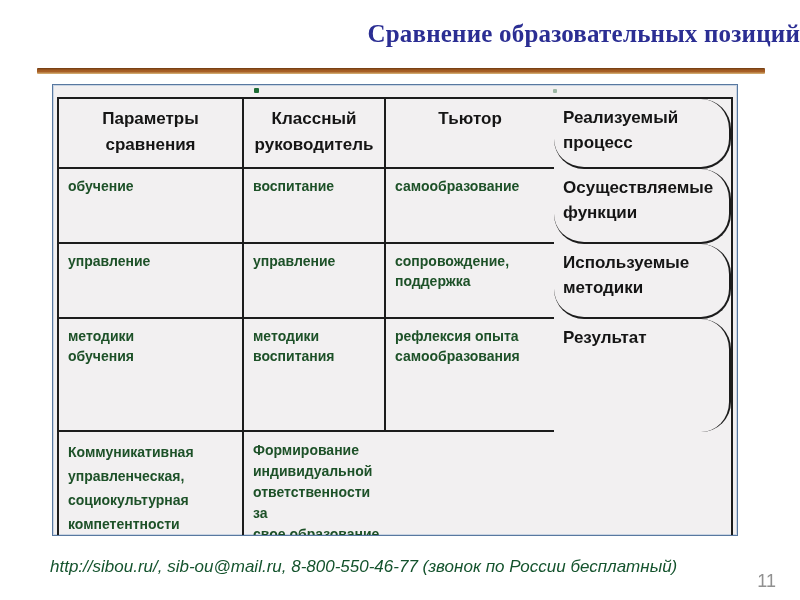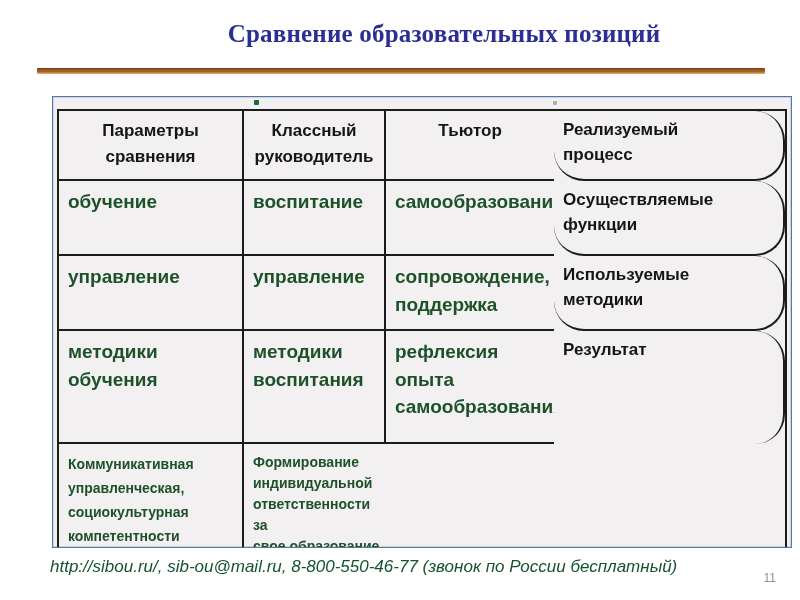--- a/index.html
+++ b/index.html
@@ -15,38 +15,38 @@
   body {
     position: relative;
     overflow: hidden;
     font-family: "Liberation Sans", sans-serif;
     color: #111;
   }
   .title {
     position: absolute;
     top: 20px; left: 0; right: 0;
     padding-left: 88px;
-    text-align: center;
+    text-align: right;
     font-family: "Liberation Serif", serif;
     font-weight: bold;
     font-size: 25px;
     color: var(--title-blue);
     letter-spacing: 0.2px;
   }
   .divider {
     position: absolute;
     left: 37px; top: 68px;
     width: 728px; height: 6px;
     background: linear-gradient(to bottom, #6E3A10 0%, #A05A22 35%, #A85F26 60%, #D9B87C 100%);
     border-radius: 1px;
   }
   .table-image {
     position: absolute;
-    left: 52px; top: 96px;
-    width: 740px; height: 452px;
+    left: 52px; top: 84px;
+    width: 686px; height: 452px;
     background: var(--table-bg);
     border: 1px solid var(--image-border);
     box-shadow: 0 0 0 1px #c9d4e2 inset;
   }
   .speck { position: absolute; border-radius: 1px; }
   .speck.s1 { left: 201px; top: 3px; width: 5px; height: 5px; background: #1E6B34; }
   .speck.s2 { left: 500px; top: 4px; width: 4px; height: 4px; background: #9DB7A4; }
   .grid {
     position: absolute;
     left: 4px; right: 4px; top: 12px; bottom: 0;
@@ -75,39 +75,39 @@
   .cell.label {
     font-weight: bold;
     font-size: 17px;
     line-height: 1.45;
     padding: 7px 6px 0 9px;
     color: #151515;
     border-radius: 30px;
   }
   .cell.green {
     font-weight: bold;
-    font-size: 19px;
+    font-size: 14px;
     line-height: 1.45;
     padding: 7px 4px 0 9px;
     color: var(--green-text);
   }
   .cell.green.small { font-size: 14px; line-height: 1.5; padding-top: 8px; }
   .cell.green.small.loose { line-height: 1.72; }
   .footer {
     position: absolute;
     left: 50px; top: 557px;
     font-size: 17px;
     font-style: italic;
     color: #14532d;
     white-space: nowrap;
   }
   .page-number {
     position: absolute;
     right: 24px; top: 571px;
-    font-size: 12px;
+    font-size: 18px;
     color: var(--page-gray);
   }
 </style>
 </head>
 <body>
 
 <div class="slide">
 
   <h1 class="title">Сравнение образовательных позиций</h1>
 

